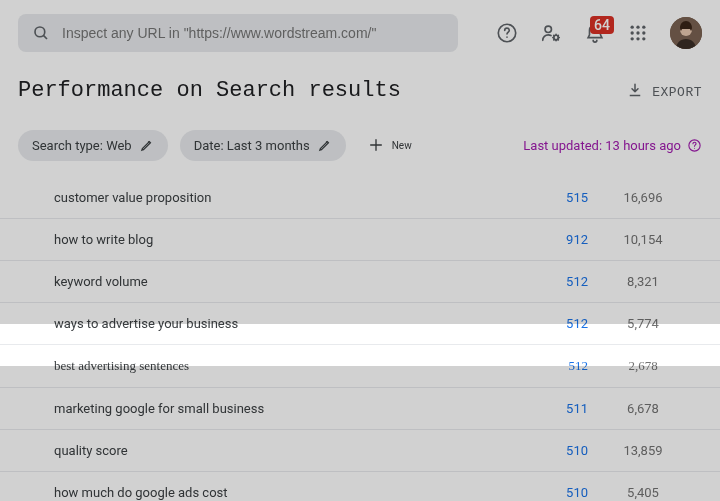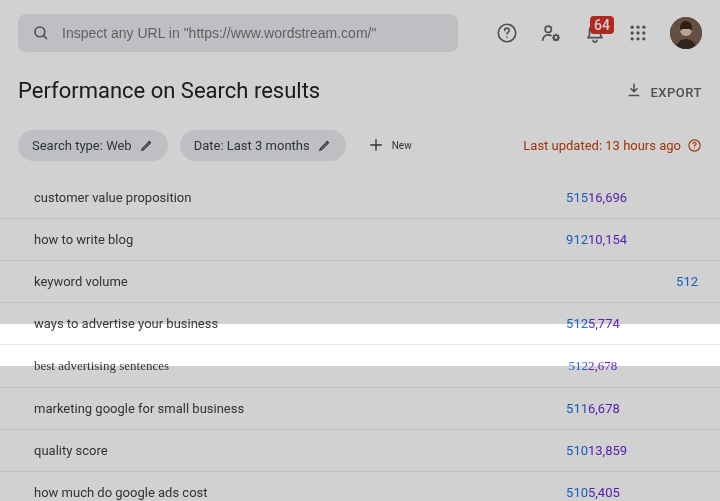--- a/index.html
+++ b/index.html
@@ -9,32 +9,32 @@
 .dim-overlay.bottom { height: 135px; top: 366px; }
 .header { display: flex; align-items: center; padding: 14px 18px; gap: 12px; }
 .search-bar { display: flex; align-items: center; background: #e8eaed; border-radius: 8px; padding: 10px 14px; flex: 0 0 440px; gap: 12px; }
 .search-bar .icon { color: #5f6368; }
 .search-bar input { border: none; background: transparent; outline: none; font-size: 14px; color: #5f6368; flex: 1; }
 .header-icons { display: flex; align-items: center; gap: 22px; margin-left: auto; }
 .icon-btn { color: #5f6368; cursor: pointer; position: relative; display: flex; }
 .badge { position: absolute; top: -6px; right: -8px; background: #d93025; color: #fff; font-size: 14px; font-weight: 500; padding: 1px 4px; border-radius: 4px; }
 .avatar { width: 32px; height: 32px; border-radius: 50%; background: linear-gradient(135deg, #8b6f5c 0%, #6b5344 100%); display: flex; align-items: center; justify-content: center; overflow: hidden; }
 .avatar svg { width: 32px; height: 32px; }
-.title-row { display: flex; align-items: center; padding: 12px 18px 18px; }
+.title-row { display: flex; align-items: center; padding: 12px 18px 18px; font-family: Liberation Mono, monospace; }
 .page-title { font-size: 22px; font-weight: 400; color: #202124; }
 .export-btn { margin-left: auto; display: flex; align-items: flex-end; gap: 8px; font-size: 13px; font-weight: 500; color: #5f6368; letter-spacing: 0.5px; }
 .filters-row { display: flex; align-items: center; padding: 8px 18px 16px; gap: 12px; }
 .chip { display: flex; align-items: center; gap: 8px; background: #e8eaed; border-radius: 18px; padding: 8px 14px; font-size: 13px; color: #3c4043; text-align: right; }
 .new-btn { display: flex; align-items: center; gap: 8px; padding: 8px 10px; font-size: 10px; color: #3c4043; }
-.last-updated { margin-left: auto; font-size: 13px; color: #c2410c; display: flex; align-items: center; gap: 6px; }
+.last-updated { margin-left: auto; font-size: 13px; color: #a21caf; display: flex; align-items: center; gap: 6px; }
 .table { width: 100%; }
-.row { display: flex; align-items: center; padding: 13px 22px 13px 34px; border-bottom: 1px solid #e8eaed; font-size: 13px; }
+.row { display: flex; align-items: center; padding: 13px 22px 13px 54px; border-bottom: 1px solid #e8eaed; font-size: 13px; }
 .row .query { flex: 1; color: #3c4043; }
 .row .col-a { width: 110px; text-align: right; color: #1a73e8; }
-.row .col-b { width: 110px; text-align: left; color: #6d28d9; }
+.row .col-b { width: 110px; text-align: center; color: #737373; }
 .highlight { background: #fff; font-family: Liberation Serif, serif; }
 svg { display: block; }
 </style>
 </head>
 <body>
 
 <div class="header">
   <div class="search-bar">
     <span class="icon">
       <svg width="18" height="18" viewBox="0 0 24 24" fill="none" stroke="currentColor" stroke-width="2.2">
@@ -150,20 +150,21 @@
       <span class="col-b">16,696</span>
     </div>
     <div class="row">
       <span class="query">how to write blog</span>
       <span class="col-a">912</span>
       <span class="col-b">10,154</span>
     </div>
     <div class="row">
       <span class="query">keyword volume</span>
       <span class="col-a">512</span>
+      <span class="col-b">8,321</span>
     </div>
     <div class="row">
       <span class="query">ways to advertise your business</span>
       <span class="col-a">512</span>
       <span class="col-b">5,774</span>
     </div>
     <div class="row highlight">
       <span class="query">best advertising sentences</span>
       <span class="col-a">512</span>
       <span class="col-b">2,678</span>

